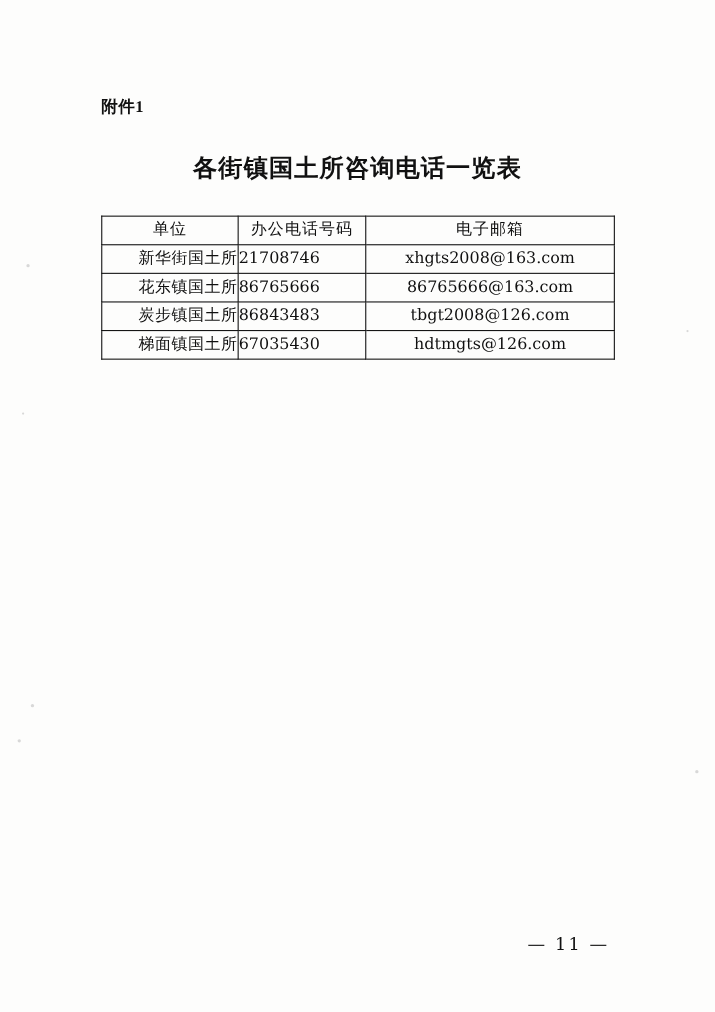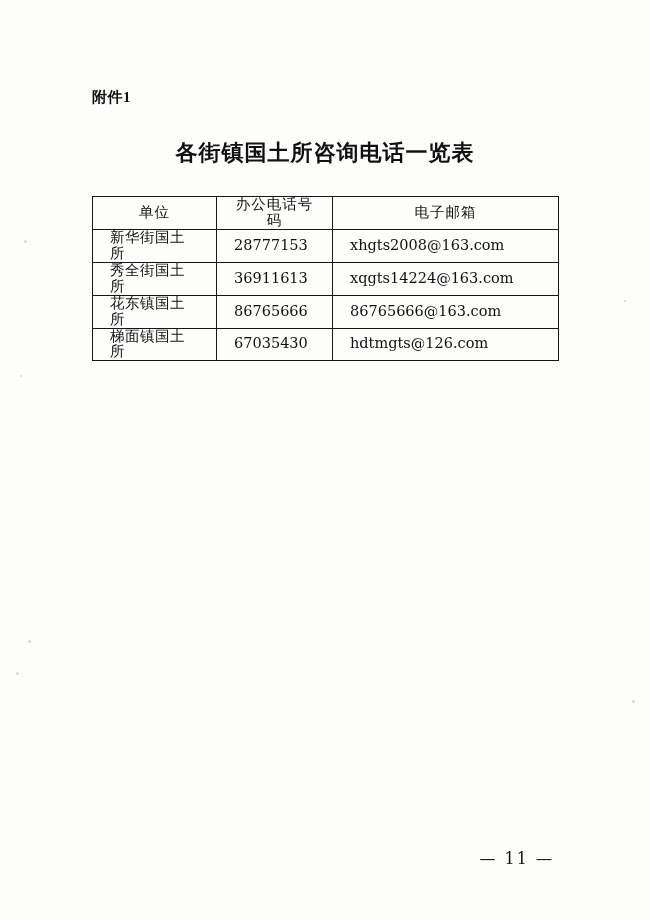--- a/index.html
+++ b/index.html
@@ -59,43 +59,43 @@
     border-collapse: collapse;
     width: 466px;
     table-layout: fixed;
   }
   table.contact-table th,
   table.contact-table td {
     border: 1px solid #151515;
     height: 25px;
     font-size: 14.5px;
     font-weight: normal;
-    padding: 0 17px;
+    padding: 0 0;
     font-family: "DejaVu Serif", "Liberation Serif", serif;
     line-height: 1.1;
     color: #101010;
   }
   table.contact-table th {
     text-align: center;
   }
   .col-unit { width: 124px; }
   .col-phone { width: 116px; }
   .col-email { width: 226px; }
 
   td.unit-cell {
-    text-align: left;
+    text-align: right;
     letter-spacing: .5px;
   }
   td.phone-cell {
     text-align: left;
     padding-left: 8px;
     font-family: "DejaVu Serif", "Liberation Serif", serif;
   }
   td.email-cell {
-    text-align: left;
+    text-align: center;
     padding-left: 8px;
     font-family: "DejaVu Sans Mono", monospace;
     font-size: 13.5px;
     margin-left: 16px;
   }
   th.unit-head, th.phone-head, th.email-head {
     letter-spacing: 1px;
   }
   .page-number {
     position: absolute;
@@ -132,32 +132,32 @@
       <thead>
         <tr>
           <th class="unit-head">单位</th>
           <th class="phone-head">办公电话号码</th>
           <th class="email-head">电子邮箱</th>
         </tr>
       </thead>
       <tbody>
         <tr>
           <td class="unit-cell">新华街国土所</td>
-          <td class="phone-cell">28777153</td>
+          <td class="phone-cell">21708746</td>
           <td class="email-cell">xhgts2008@163.com</td>
-        </tr>
-        <tr>
-          <td class="unit-cell">秀全街国土所</td>
-          <td class="phone-cell">36911613</td>
-          <td class="email-cell">xqgts14224@163.com</td>
         </tr>
         <tr>
           <td class="unit-cell">花东镇国土所</td>
           <td class="phone-cell">86765666</td>
           <td class="email-cell">86765666@163.com</td>
+        </tr>
+        <tr>
+          <td class="unit-cell">炭步镇国土所</td>
+          <td class="phone-cell">86843483</td>
+          <td class="email-cell">tbgt2008@126.com</td>
         </tr>
         <tr>
           <td class="unit-cell">梯面镇国土所</td>
           <td class="phone-cell">67035430</td>
           <td class="email-cell">hdtmgts@126.com</td>
         </tr>
       </tbody>
     </table>
   </div>
 

